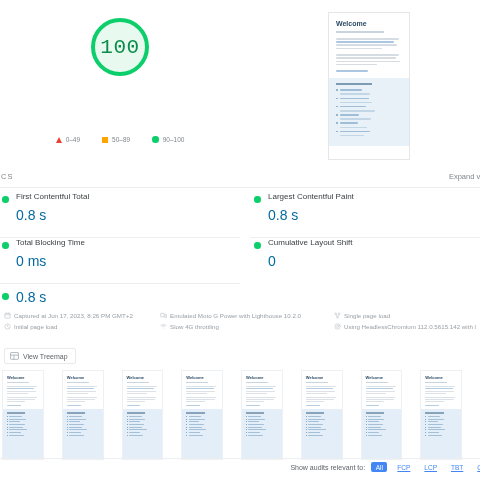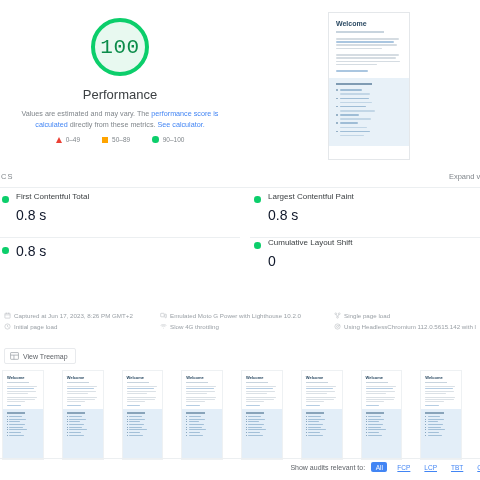--- a/index.html
+++ b/index.html
@@ -96,21 +96,21 @@
     position: relative; padding: 0 0 0 16px; height: 46px;
     border-bottom: 1px solid #eceff1;
   }
   .metric.last { border-bottom: none; }
   .m-dot {
     position: absolute; left: 2px; top: 4px;
     width: 6.5px; height: 6.5px; border-radius: 50%; background: #0cce6b;
   }
   .m-name { font-size: 8px; color: #3c4043; line-height: 10px; }
   .m-value {
-    font-size: 14px; color: #0f172a; margin-top: 5px;
+    font-size: 14px; color: #0369a1; margin-top: 5px;
     font-family: "Liberation Sans", sans-serif;
   }
   .metric-right-off { padding-left: 18px; }
   .metric-right-off .m-dot { left: 4px; }
 
   
   .env {
     position: absolute; left: 0; top: 310px; width: 480px;
     display: flex; font-size: 6.2px; color: #9aa0a6;
   }
@@ -176,26 +176,22 @@
 <body>
 
 <div class="page">
 
   <div class="top-section">
 
     <div class="gauge-wrap">
       <div class="gauge">
         <span class="gauge-score">100</span>
       </div>
-      <div class="gauge-title">Performance</div>
-    </div>
-
-    <div class="disclaimer">
-      <span>Values are estimated and may vary. The </span><a href="#">performance score is calculated</a><span> directly from these metrics. </span><a href="#">See calculator.</a>
-    </div>
+    </div>
+
 
     <div class="legend">
       <div class="legend-item">
         <span class="sw-tri"></span>
         <span>0–49</span>
       </div>
       <div class="legend-item">
         <span class="sw-sq"></span>
         <span>50–89</span>
       </div>
@@ -274,20 +270,25 @@
     <span class="expand-view">Expand vie</span>
   </div>
 
   <div class="metrics-grid">
 
     <div class="metrics-col left">
       <div class="metric">
         <span class="m-dot"></span>
         <div class="m-name">First Contentful Total</div>
         <div class="m-value">0.8 s</div>
+      </div>
+      <div class="metric">
+        <span class="m-dot"></span>
+        <div class="m-name">Total Blocking Time</div>
+        <div class="m-value">0 ms</div>
       </div>
       <div class="metric last">
         <span class="m-dot"></span>
         <div class="m-value">0.8 s</div>
       </div>
     </div>
 
     <div class="metrics-col right">
       <div class="metric metric-right-off">
         <span class="m-dot"></span>

